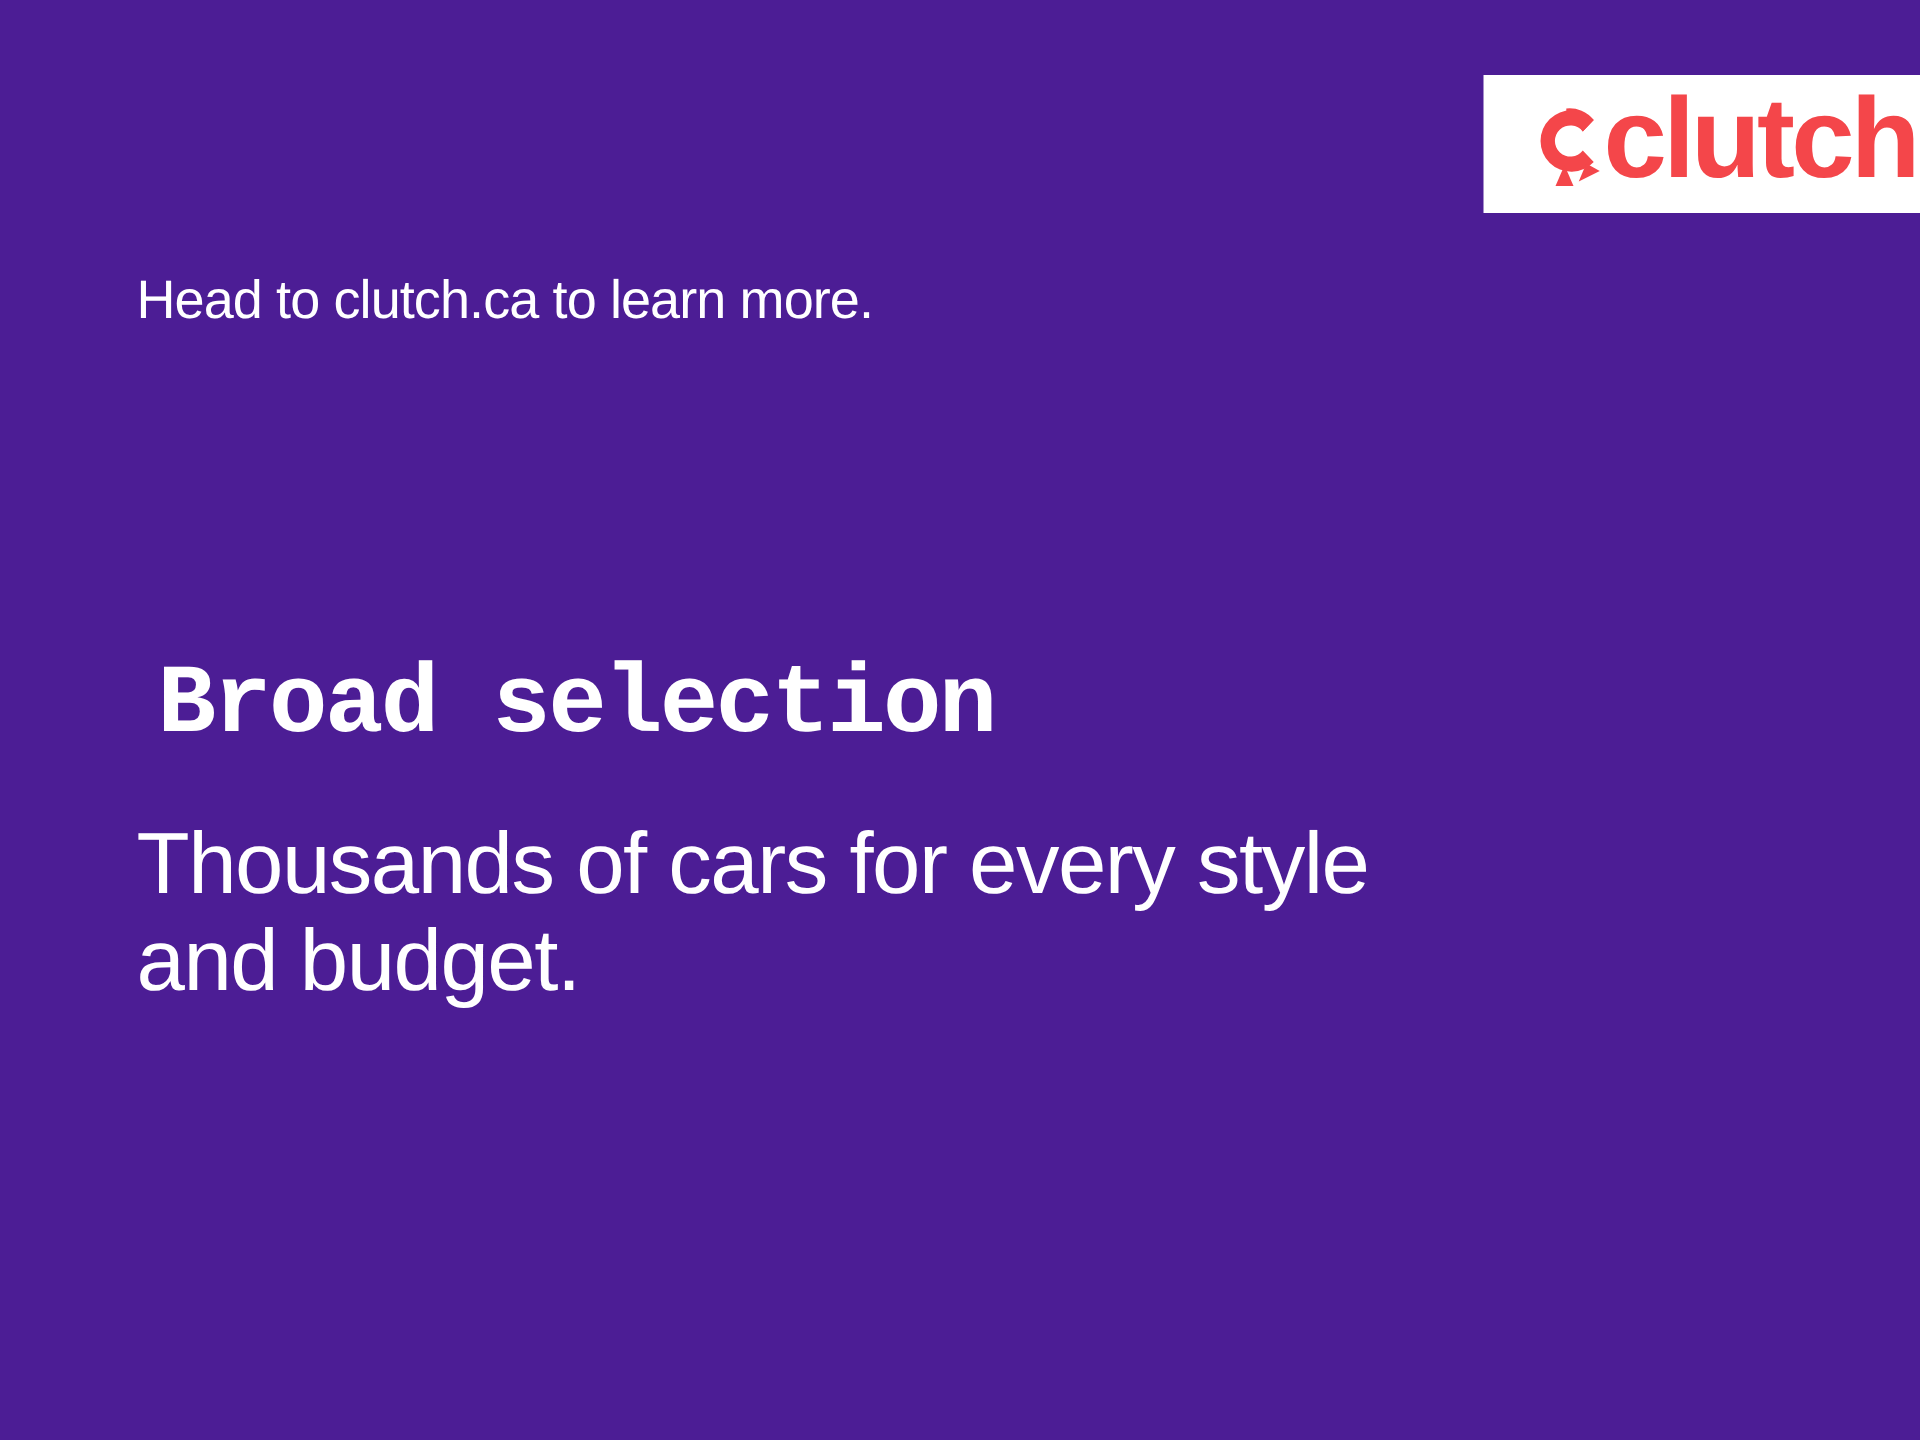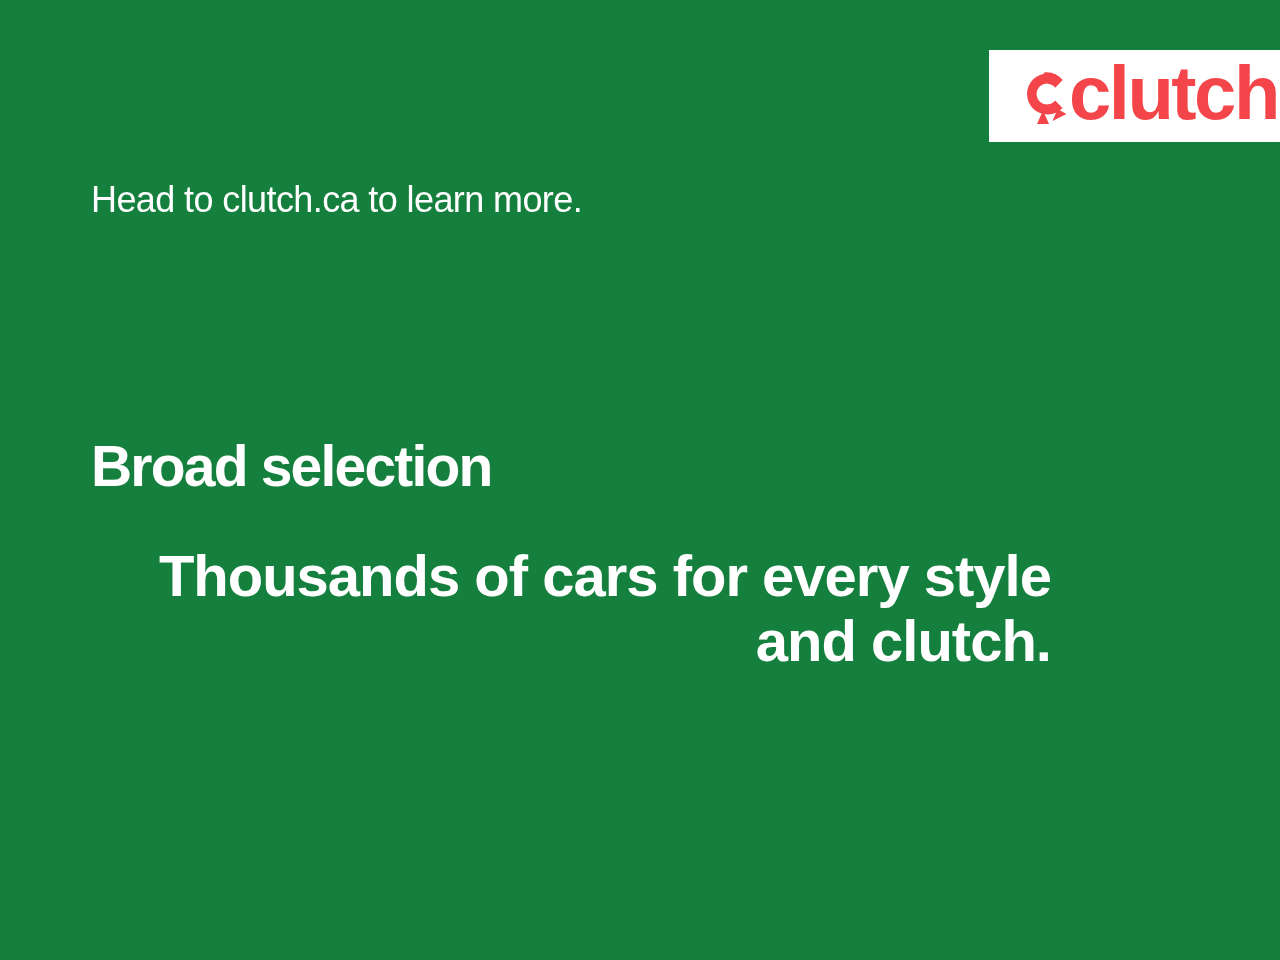--- a/index.html
+++ b/index.html
@@ -12,21 +12,21 @@
     height: 960px;
     overflow: hidden;
     font-family: "Liberation Sans", sans-serif;
     -webkit-font-smoothing: antialiased;
   }
 
   .slide {
     position: relative;
     width: 1280px;
     height: 960px;
-    background: #15803d;
+    background: #4c1d95;
     overflow: hidden;
   }
 
   
   .logo-badge {
     position: absolute;
     left: 989px;
     top: 50px;
     width: 300px;          
     height: 92px;
@@ -71,41 +71,41 @@
     font-size: 36px;
     font-weight: normal;
     color: #FFFFFF;
     letter-spacing: -0.6px;
     line-height: 1.12;
     white-space: nowrap;
   }
 
   .headline {
     position: absolute;
-    left: 91px;
+    left: 105px;
     top: 436px;
-    font-size: 57px;
+    font-size: 65px;
     font-weight: bold;
     color: #FFFFFF;
     letter-spacing: -1.8px;
     line-height: 1.06;
     white-space: nowrap;
+    font-family: Liberation Mono, monospace;
   }
 
   .subhead {
     position: absolute;
     left: 91px;
     top: 544px;
     width: 960px;
     font-size: 58px;
-    font-weight: bold;
+    font-weight: normal;
     color: #FFFFFF;
     letter-spacing: -1px;
     line-height: 1.12;
-    text-align: right;
   }
 </style>
 </head>
 <body>
 
 <div class="slide">
 
   <div class="logo-badge">
     <div class="logo-lockup">
       <svg class="logo-mark" viewBox="0 0 50 56" aria-hidden="true">
@@ -129,16 +129,16 @@
       <span class="logo-wordmark">clutch</span>
     </div>
   </div>
 
   <div class="eyebrow">Head to clutch.ca to learn more.</div>
 
   <div class="headline">Broad selection</div>
 
   <div class="subhead">
     <div>Thousands of cars for every style</div>
-    <div>and clutch.</div>
+    <div>and budget.</div>
   </div>
 
 </div>
 
 </body></html>

